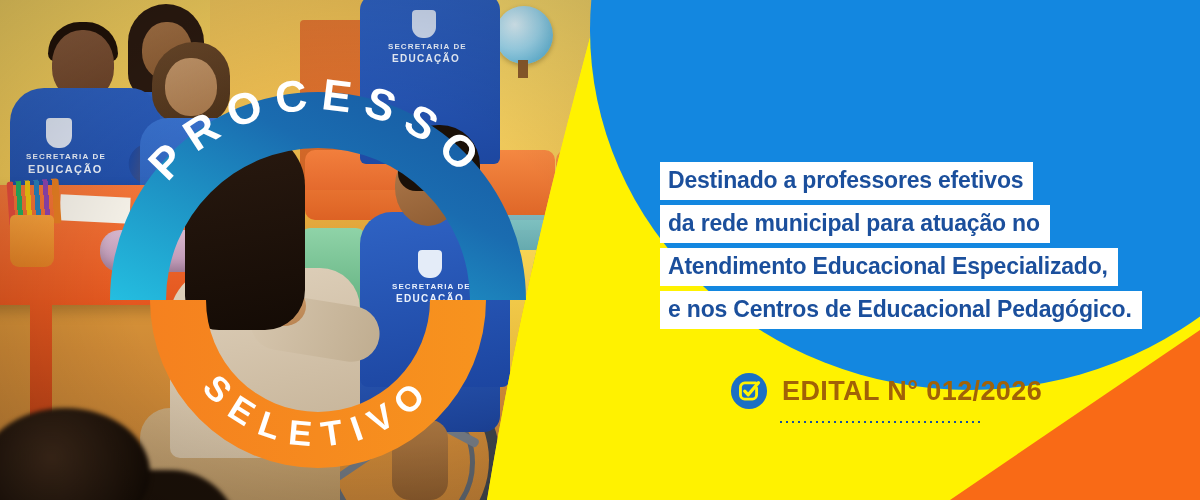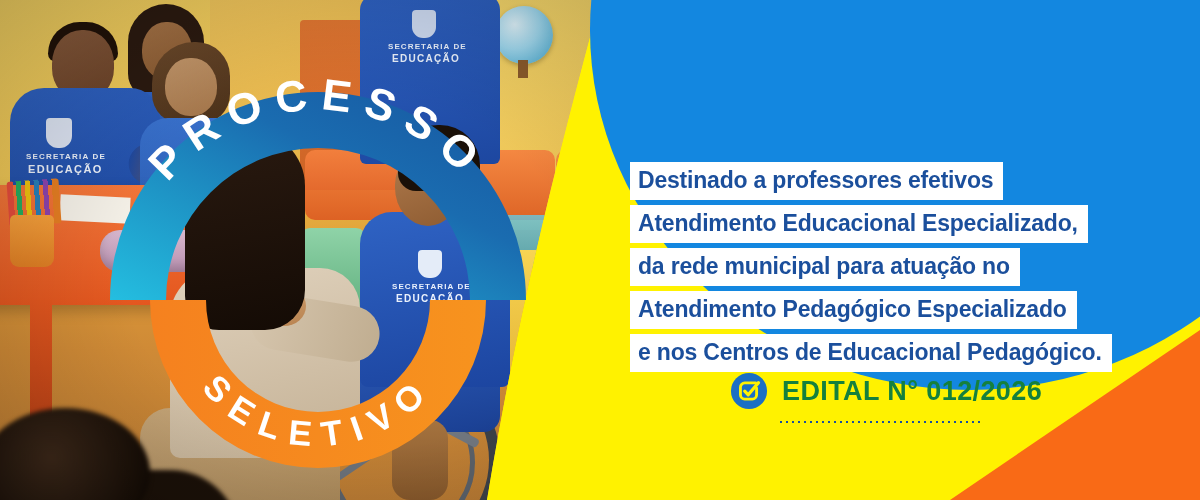--- a/index.html
+++ b/index.html
@@ -218,30 +218,31 @@
   }
   .text-line {
     background:#FFFFFF;
     color:#1B4F9C;
     font-size:23px;
     font-weight:700;
     line-height:1.0;
     padding:7px 10px 8px 8px;
     white-space:nowrap;
     letter-spacing:-0.2px;
+    margin-left:30px;
   }
 
   
   .edital-row {
     position:absolute; left:730px; top:372px;
     display:flex; align-items:center; gap:14px;
   }
   .edital-icon { width:38px; height:38px; display:block; flex:none; }
   .edital-label {
-    color:#15803d; font-size:27px; font-weight:800; letter-spacing:0.4px;
+    color:#a16207; font-size:27px; font-weight:800; letter-spacing:0.4px;
     font-family:"Liberation Sans", sans-serif;
   }
   .dotted-rule {
     position:absolute; left:778px; top:420px; width:205px; height:4px;
     background-image:radial-gradient(circle, #1B4F9C 1.1px, rgba(0,0,0,0) 1.3px);
     background-size:6px 4px; background-repeat:repeat-x;
   }
 </style>
 </head>
 <body>
@@ -354,23 +355,22 @@
       </text>
 
       <text fill="#FFFFFF" font-family="Liberation Sans, sans-serif" font-size="35" font-weight="700" letter-spacing="12">
         <textPath href="#arcBotPath" startOffset="50%" text-anchor="middle">SELETIVO</textPath>
       </text>
     </svg>
   </div>
 
   <div class="text-block">
     <div class="text-line">Destinado a professores efetivos</div>
+    <div class="text-line">da rede municipal para atuação no</div>
     <div class="text-line">Atendimento Educacional Especializado,</div>
-    <div class="text-line">da rede municipal para atuação no</div>
-    <div class="text-line">Atendimento Pedagógico Especializado</div>
     <div class="text-line">e nos Centros de Educacional Pedagógico.</div>
   </div>
 
   <div class="edital-row">
     <svg class="edital-icon" viewBox="0 0 40 40">
       <circle cx="20" cy="20" r="19" fill="#1B6FC4"></circle>
       <path d="M27 11.5 H15.5 A4.5 4.5 0 0 0 11 16 v8 A4.5 4.5 0 0 0 15.5 28.5 h8 A4.5 4.5 0 0 0 28 24 v-7" fill="none" stroke="#FFF200" stroke-width="3" stroke-linecap="round"></path>
       <path d="M15.5 20.2 L19.2 24 L30 11.2" fill="none" stroke="#FFF200" stroke-width="3.4" stroke-linecap="round" stroke-linejoin="round"></path>
     </svg>
     <span class="edital-label">EDITAL N° 012/2026</span>

